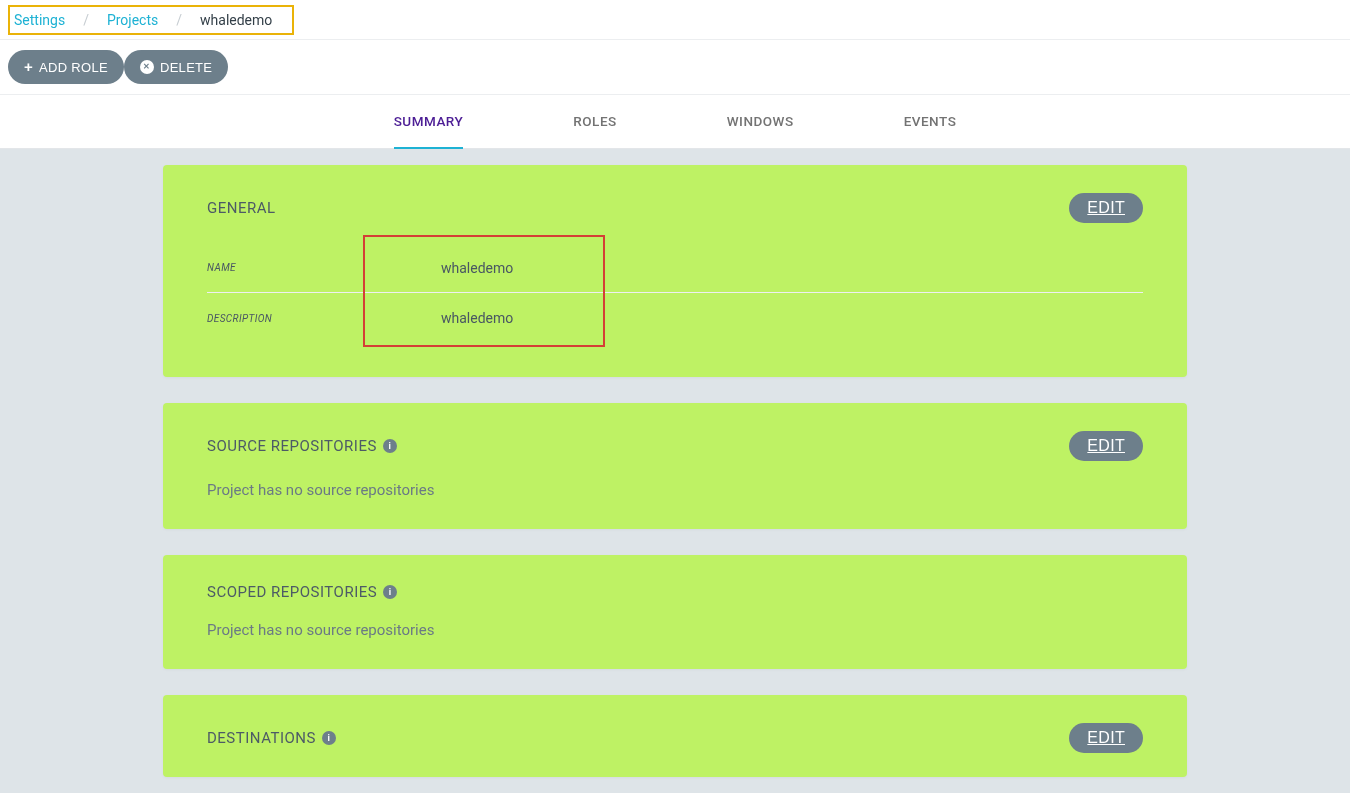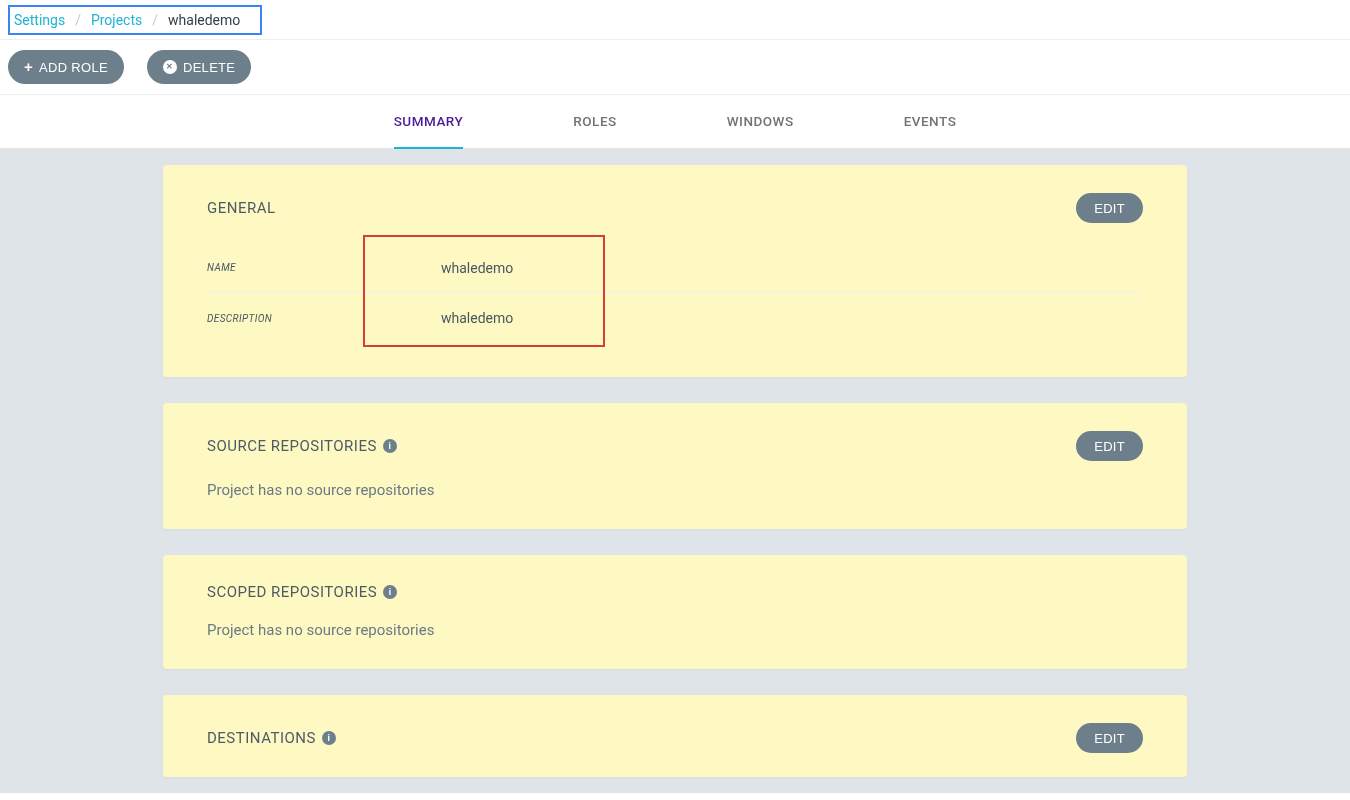--- a/index.html
+++ b/index.html
@@ -11,51 +11,51 @@
     width: 1350px;
   }
   .breadcrumb-wrap {
     padding: 6px 10px 6px 8px;
     border-bottom: 1px solid #eceef0;
     height: 40px;
     display:flex;
     align-items:center;
   }
   .breadcrumb-box {
-    border: 2px solid #3b82f6;
+    border: 2px solid #eab308;
     padding: 5px 20px 5px 4px;
     display: inline-flex;
     align-items: center;
-    gap: 10px;
+    gap: 18px;
   }
   .breadcrumb-link { color: #1eb2d4; text-decoration: none; cursor: pointer; }
   .breadcrumb-sep { color: #c7cdd2; }
   .breadcrumb-current { color: #333f48; }
   .toolbar {
     padding: 10px 8px;
     border-bottom: 1px solid #eceef0;
     display: flex;
-    gap: 23px;
+    gap: 0;
   }
   .pill-btn {
     background: #6d7f8b;
     color: #fff;
     border: none;
     border-radius: 18px;
     padding: 0 16px;
     height: 34px;
     display: inline-flex;
     align-items: center;
     gap: 6px;
     font-size: 13px;
     font-weight: 500;
     letter-spacing: .3px;
     cursor: pointer;
   }
-  .pill-btn.small { height: 30px; padding: 0 18px; font-size:13px;}
+  .pill-btn.small { height: 30px; padding: 0 18px; font-size:16px;text-decoration:underline;}
   .icon-plus::before { content: "+"; font-size: 15px; line-height:1; font-weight:600;}
   .icon-delete {
     display:inline-block;width:14px;height:14px;border-radius:50%;
     background:#fff;color:#6d7f8b;position:relative;
   }
   .icon-delete::before{ content:"✕"; font-size:8px; position:absolute; left:3px; top:2px; color:#6d7f8b; font-weight:700;}
   .tabs {
     display: flex;
     justify-content: center;
     gap: 110px;
@@ -74,21 +74,21 @@
     color: #4c1d95;
     border-bottom: 2px solid #1eb2d4;
     margin-bottom:-1px;
   }
   .content-area {
     background: #dee4e8;
     padding: 16px 0 0 0;
     min-height: 644px;
   }
   .card {
-    background: #fef9c3;
+    background: #bef264;
     width: 1024px;
     margin: 0 auto 26px auto;
     border-radius: 4px;
     padding: 28px 44px 34px 44px;
     box-shadow: 0 1px 3px rgba(0,0,0,.04);
   }
   .card-header {
     display:flex; justify-content:space-between; align-items:center;
     margin-bottom:20px;
   }

